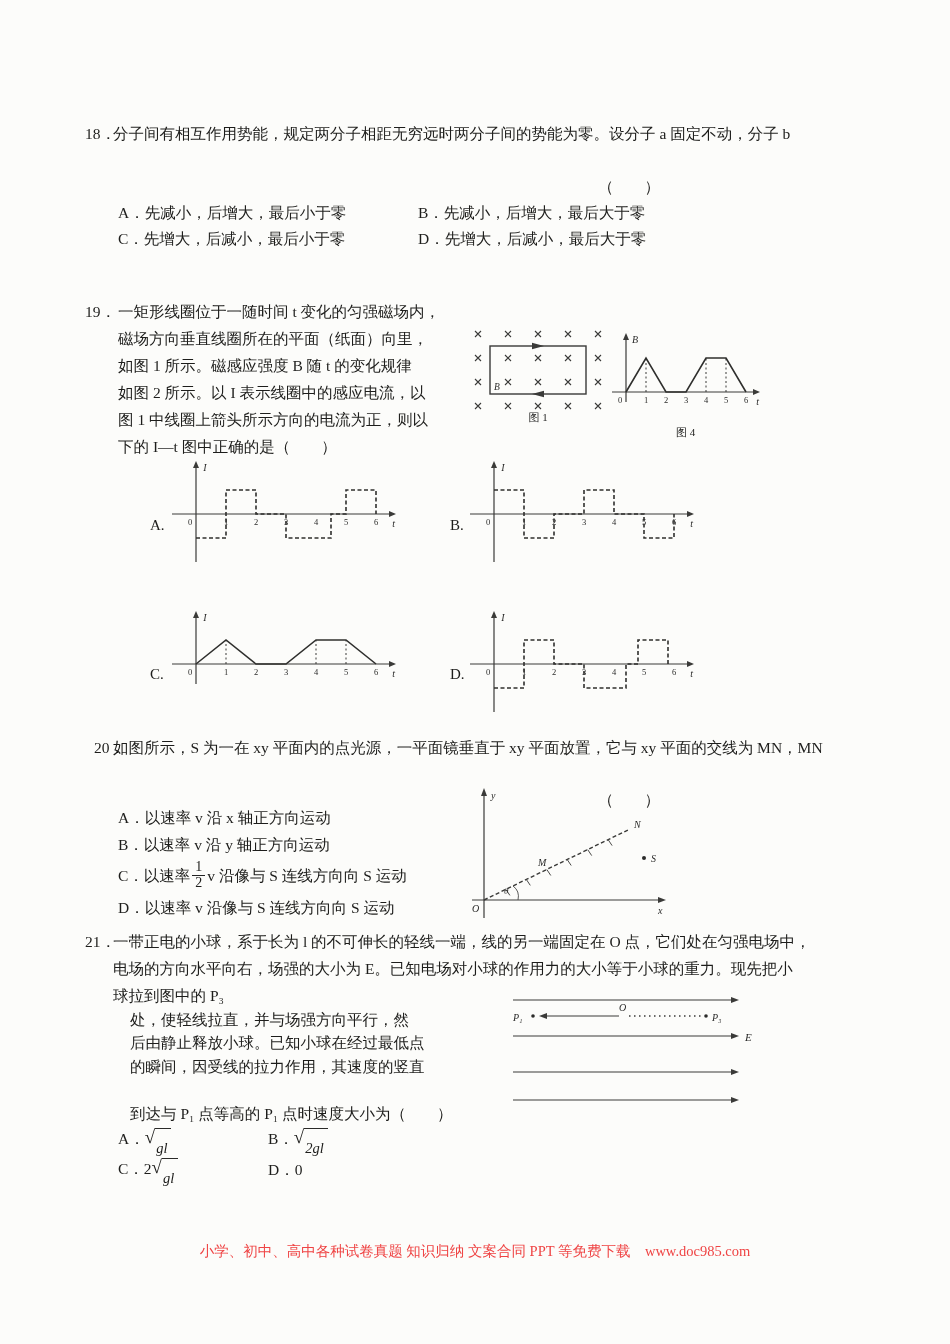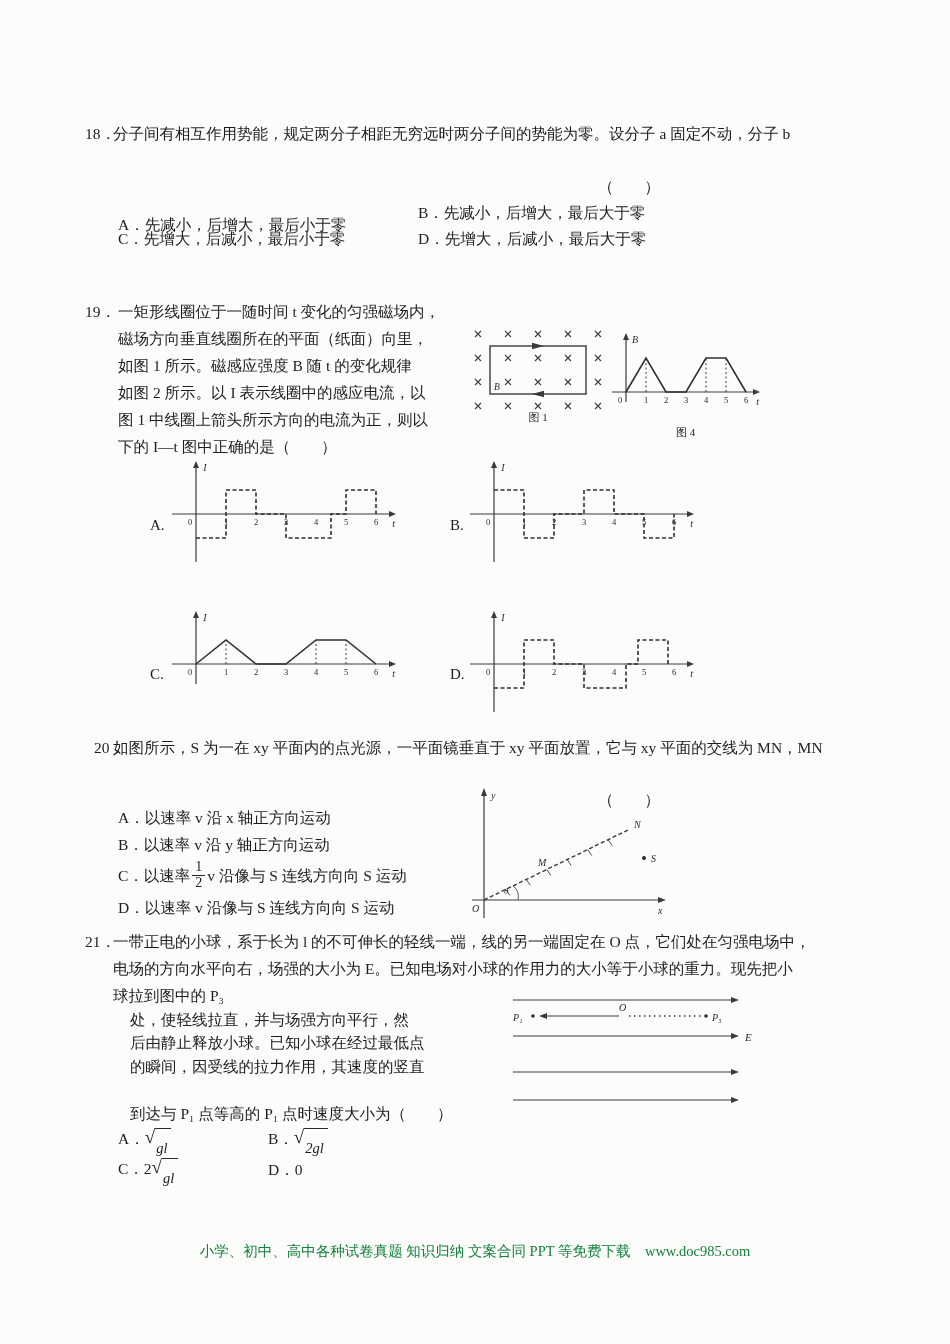--- a/index.html
+++ b/index.html
@@ -10,31 +10,31 @@
   .qnum{font-size:15.5px;}
   .glabel{font-size:15px;}
   svg{display:block;overflow:visible;}
   svg text{font-family:"Liberation Serif","DejaVu Serif",serif;}
   .frac{display:inline-flex;flex-direction:column;align-items:center;vertical-align:middle;
         line-height:1.05;font-size:14px;margin:0 2px;transform:translateY(-2px);}
   .frac .den{border-top:1px solid #222;padding:0 3px;}
   .sqrt{display:inline-flex;align-items:flex-start;}
   .rtsign{font-size:19px;line-height:1;transform:translateY(-1px);}
   .rad{border-top:1.2px solid #2a2a28;font-style:italic;padding:11px 4px 0 1px;font-size:14.5px;}
-  .footer{position:absolute;left:0;width:950px;text-align:center;font-size:14.5px;color:#15803d;}
+  .footer{position:absolute;left:0;width:950px;text-align:center;font-size:14.5px;color:#ef4444;}
 </style>
 </head>
 <body>
 
 <div class="page">
 
   <div class="abs qnum" style="left:85px;top:124px;">18．</div>
   <div class="abs" style="left:113px;top:124px;">分子间有相互作用势能，规定两分子相距无穷远时两分子间的势能为零。设分子 a 固定不动，分子 b</div>
   <div class="abs" style="left:598px;top:177px;">（　　）</div>
-  <div class="abs" style="left:118px;top:203px;margin-top:12px;">A．先减小，后增大，最后小于零</div>
+  <div class="abs" style="left:118px;top:203px;">A．先减小，后增大，最后小于零</div>
   <div class="abs" style="left:418px;top:203px;">B．先减小，后增大，最后大于零</div>
   <div class="abs" style="left:118px;top:229px;">C．先增大，后减小，最后小于零</div>
   <div class="abs" style="left:418px;top:229px;">D．先增大，后减小，最后大于零</div>
 
   <div class="abs qnum" style="left:85px;top:302px;">19．</div>
   <div class="abs" style="left:118px;top:302px;">一矩形线圈位于一随时间 t 变化的匀强磁场内，</div>
   <div class="abs" style="left:118px;top:329px;">磁场方向垂直线圈所在的平面（纸面）向里，</div>
   <div class="abs" style="left:118px;top:356px;">如图 1 所示。磁感应强度 B 随 t 的变化规律</div>
   <div class="abs" style="left:118px;top:383px;">如图 2 所示。以 I 表示线圈中的感应电流，以</div>
   <div class="abs" style="left:118px;top:410px;">图 1 中线圈上箭头所示方向的电流为正，则以</div>

